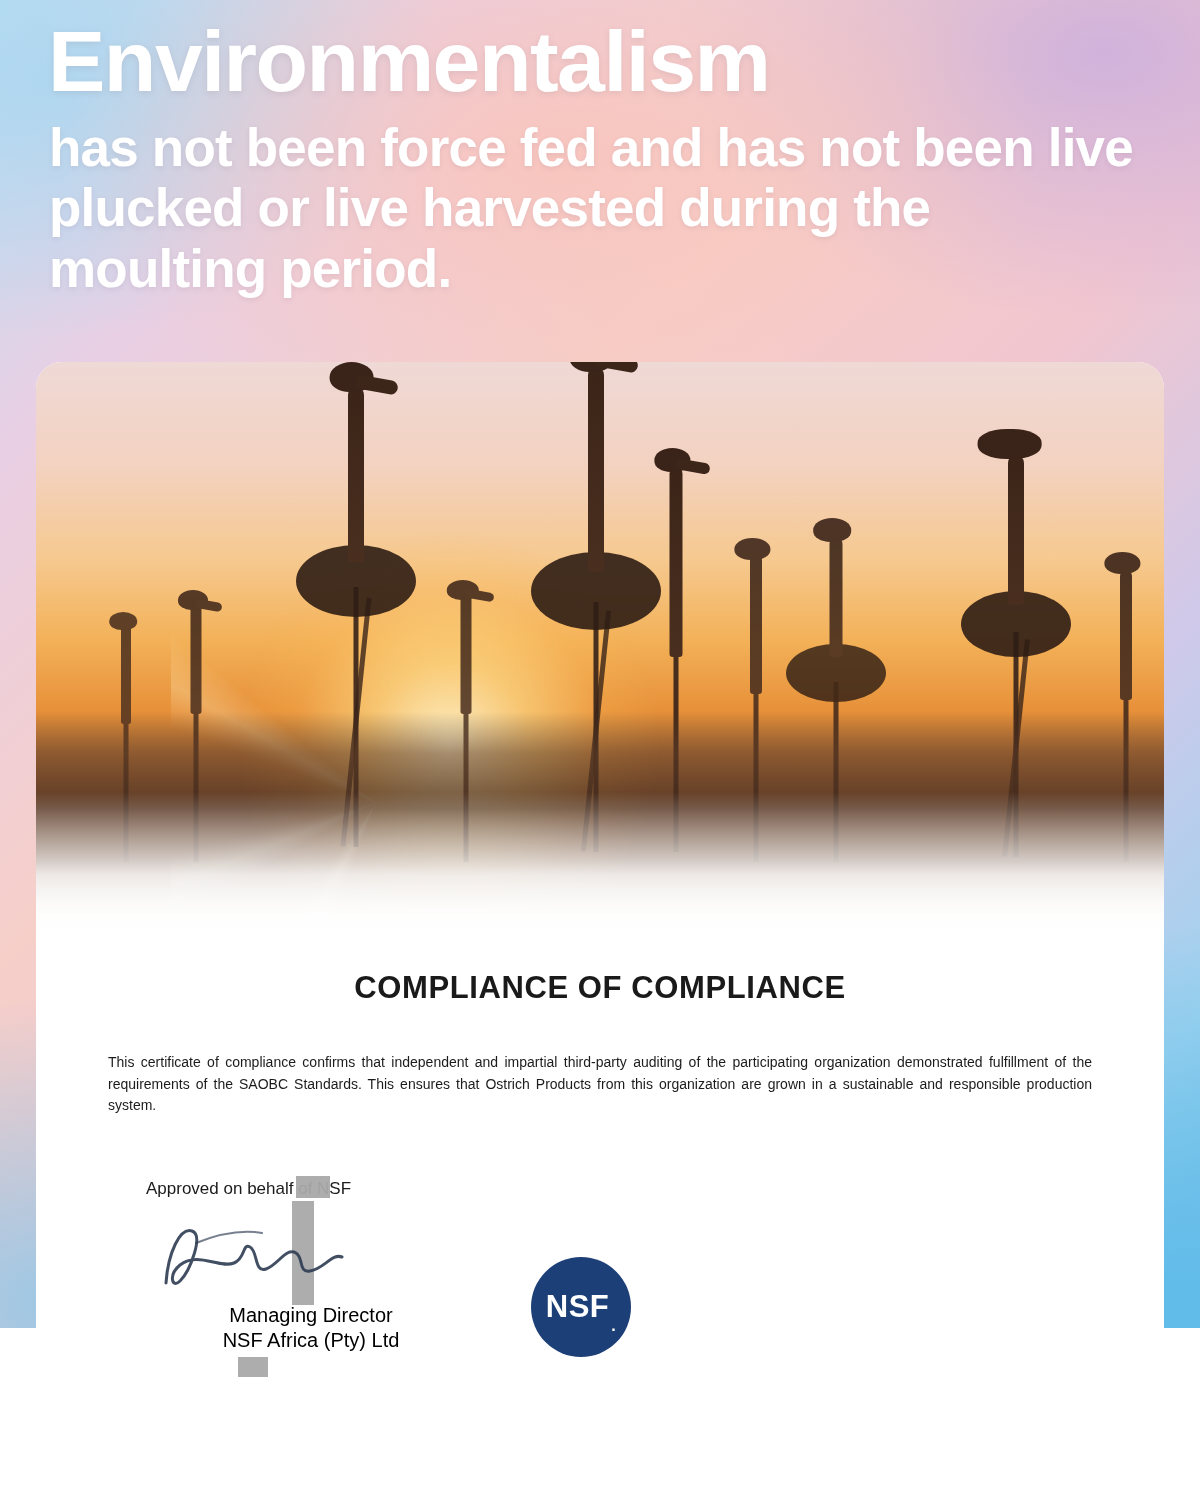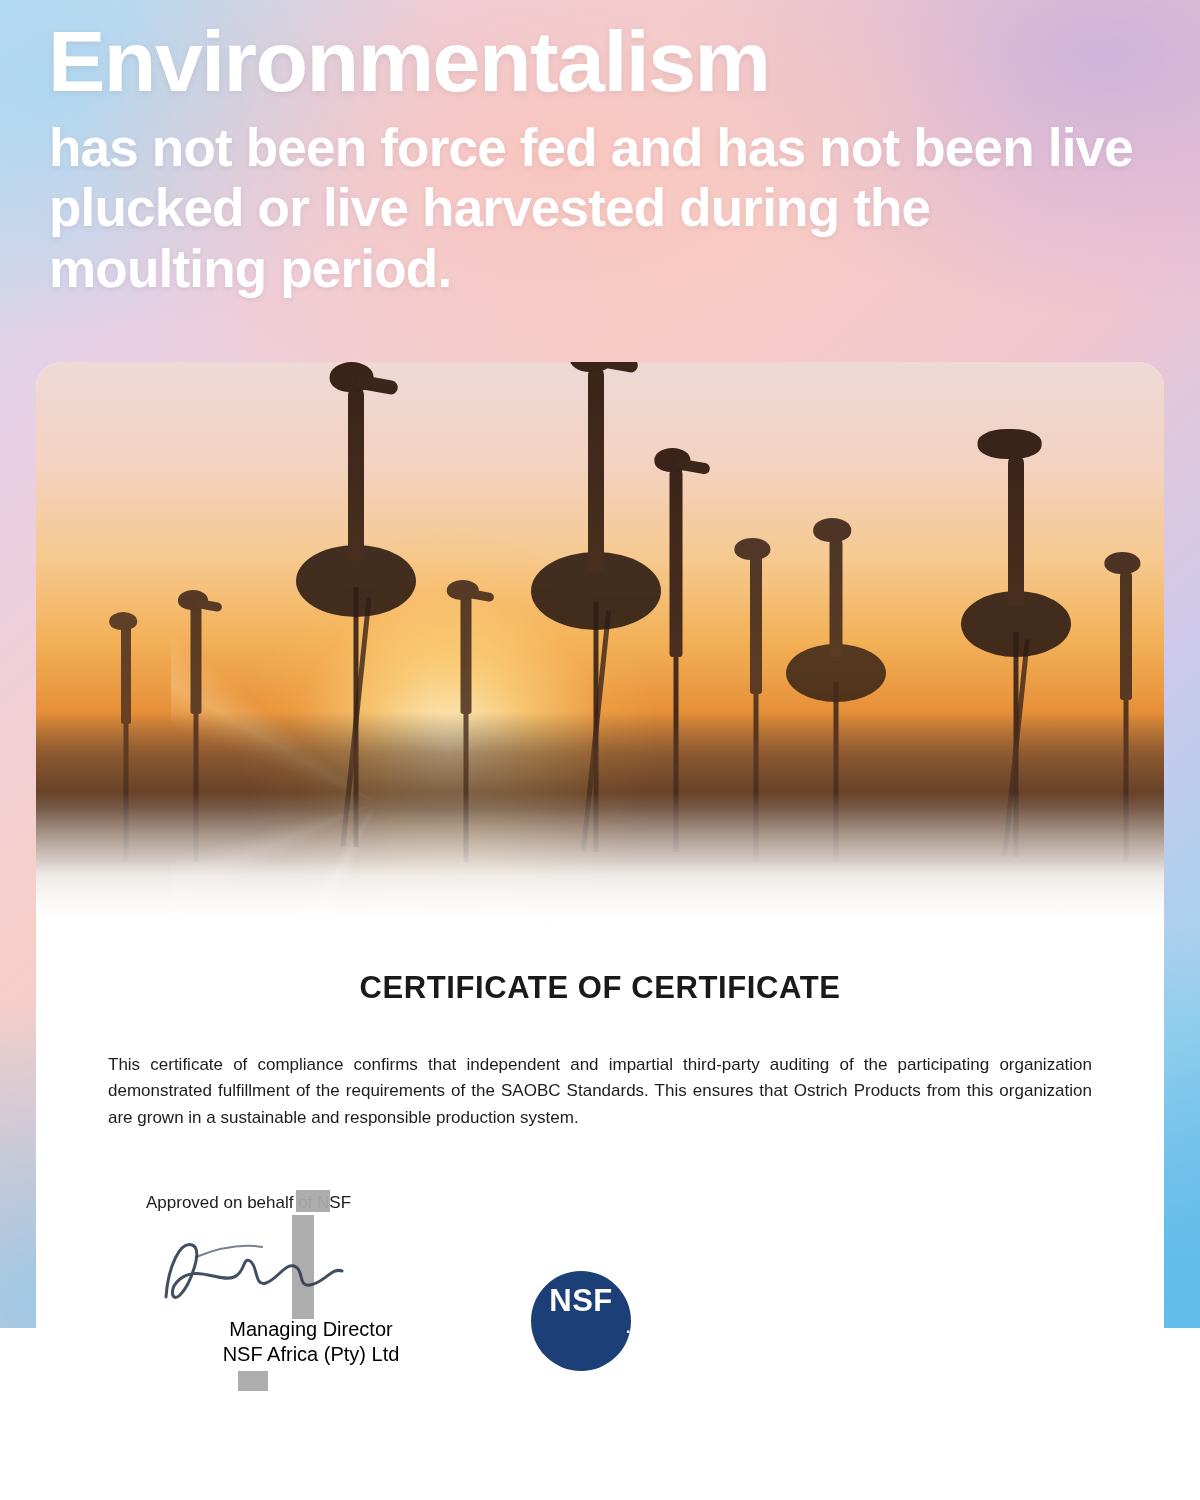--- a/index.html
+++ b/index.html
@@ -204,21 +204,21 @@
   .cert-title {
     text-align: center;
     font-size: 31px;
     font-weight: 700;
     letter-spacing: 0.6px;
     color: #1a1a1a;
     margin: 28px 0 0 0;
   }
   .cert-body {
     margin: 46px 72px 0 72px;
-    font-size: 17px;
+    font-size: 14px;
     line-height: 1.55;
     color: #1c1c1c;
     text-align: justify;
   }
 
   .sig-row {
     position: relative;
     margin-top: 62px;
     height: 230px;
   }
@@ -265,21 +265,20 @@
     height: 100px;
     border-radius: 50%;
     background: #1d3f77;
     color: #ffffff;
     display: flex;
     align-items: center;
     justify-content: center;
     font-size: 31px;
     font-weight: 800;
     letter-spacing: 0.5px;
-    flex-direction: column;
   }
   .nsf-logo .dot {
     font-size: 16px;
     align-self: flex-end;
     margin-bottom: 22px;
     margin-left: 2px;
   }
 
   .obc-logo {
     position: absolute;
@@ -409,21 +408,21 @@
       <div class="bird" style="left:1090px; bottom:80px; opacity:0.9;">
         <div class="leg" style="height:165px;"></div>
         <div class="neck" style="height:130px; bottom:162px; width:12px;"></div>
         <div class="head" style="bottom:288px; width:36px; height:22px;"></div>
       </div>
 
       <div class="ground"></div>
       <div class="fade-bottom"></div>
     </div>
 
-    <h2 class="cert-title">CERTIFICATE OF CERTIFICATE</h2>
+    <h2 class="cert-title">COMPLIANCE OF COMPLIANCE</h2>
 
     <p class="cert-body">This certificate of compliance confirms that independent and impartial third-party auditing of the participating organization demonstrated fulfillment of the requirements of the SAOBC Standards. This ensures that Ostrich Products from this organization are grown in a sustainable and responsible production system.</p>
 
     <div class="sig-row">
 
       <div class="sig-block">
         <div class="sig-approved">Approved on behalf of NSF</div>
         <span class="redaction r1"></span>
         <span class="redaction r2"></span>
 

